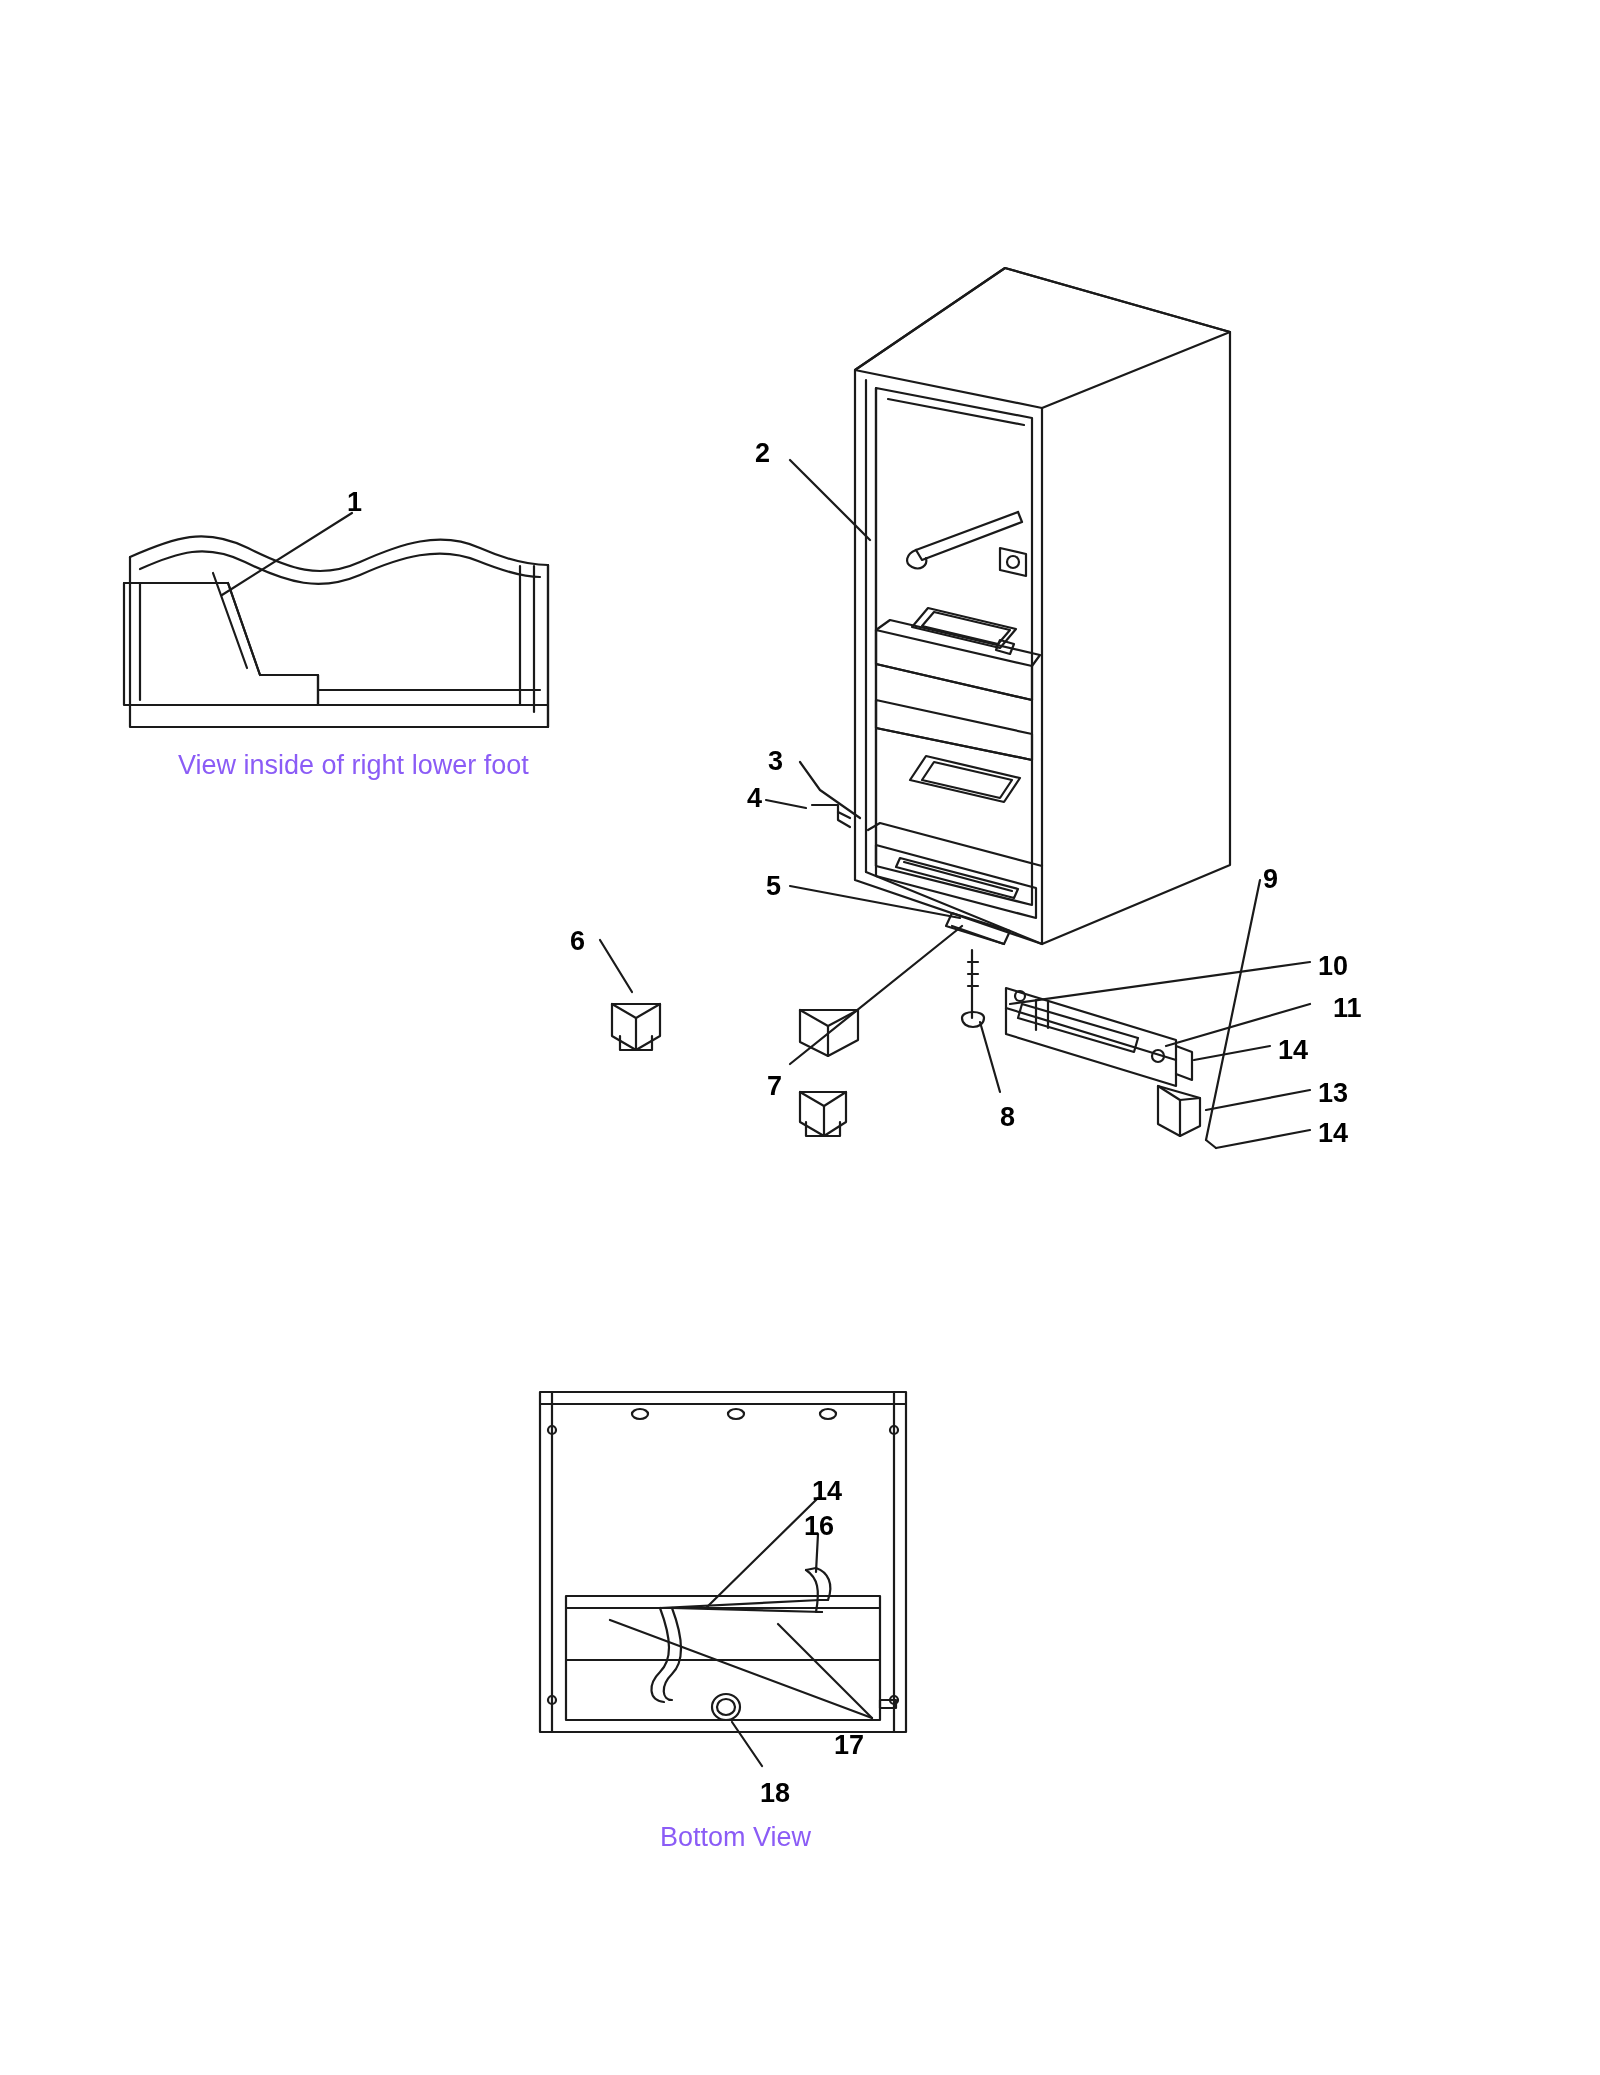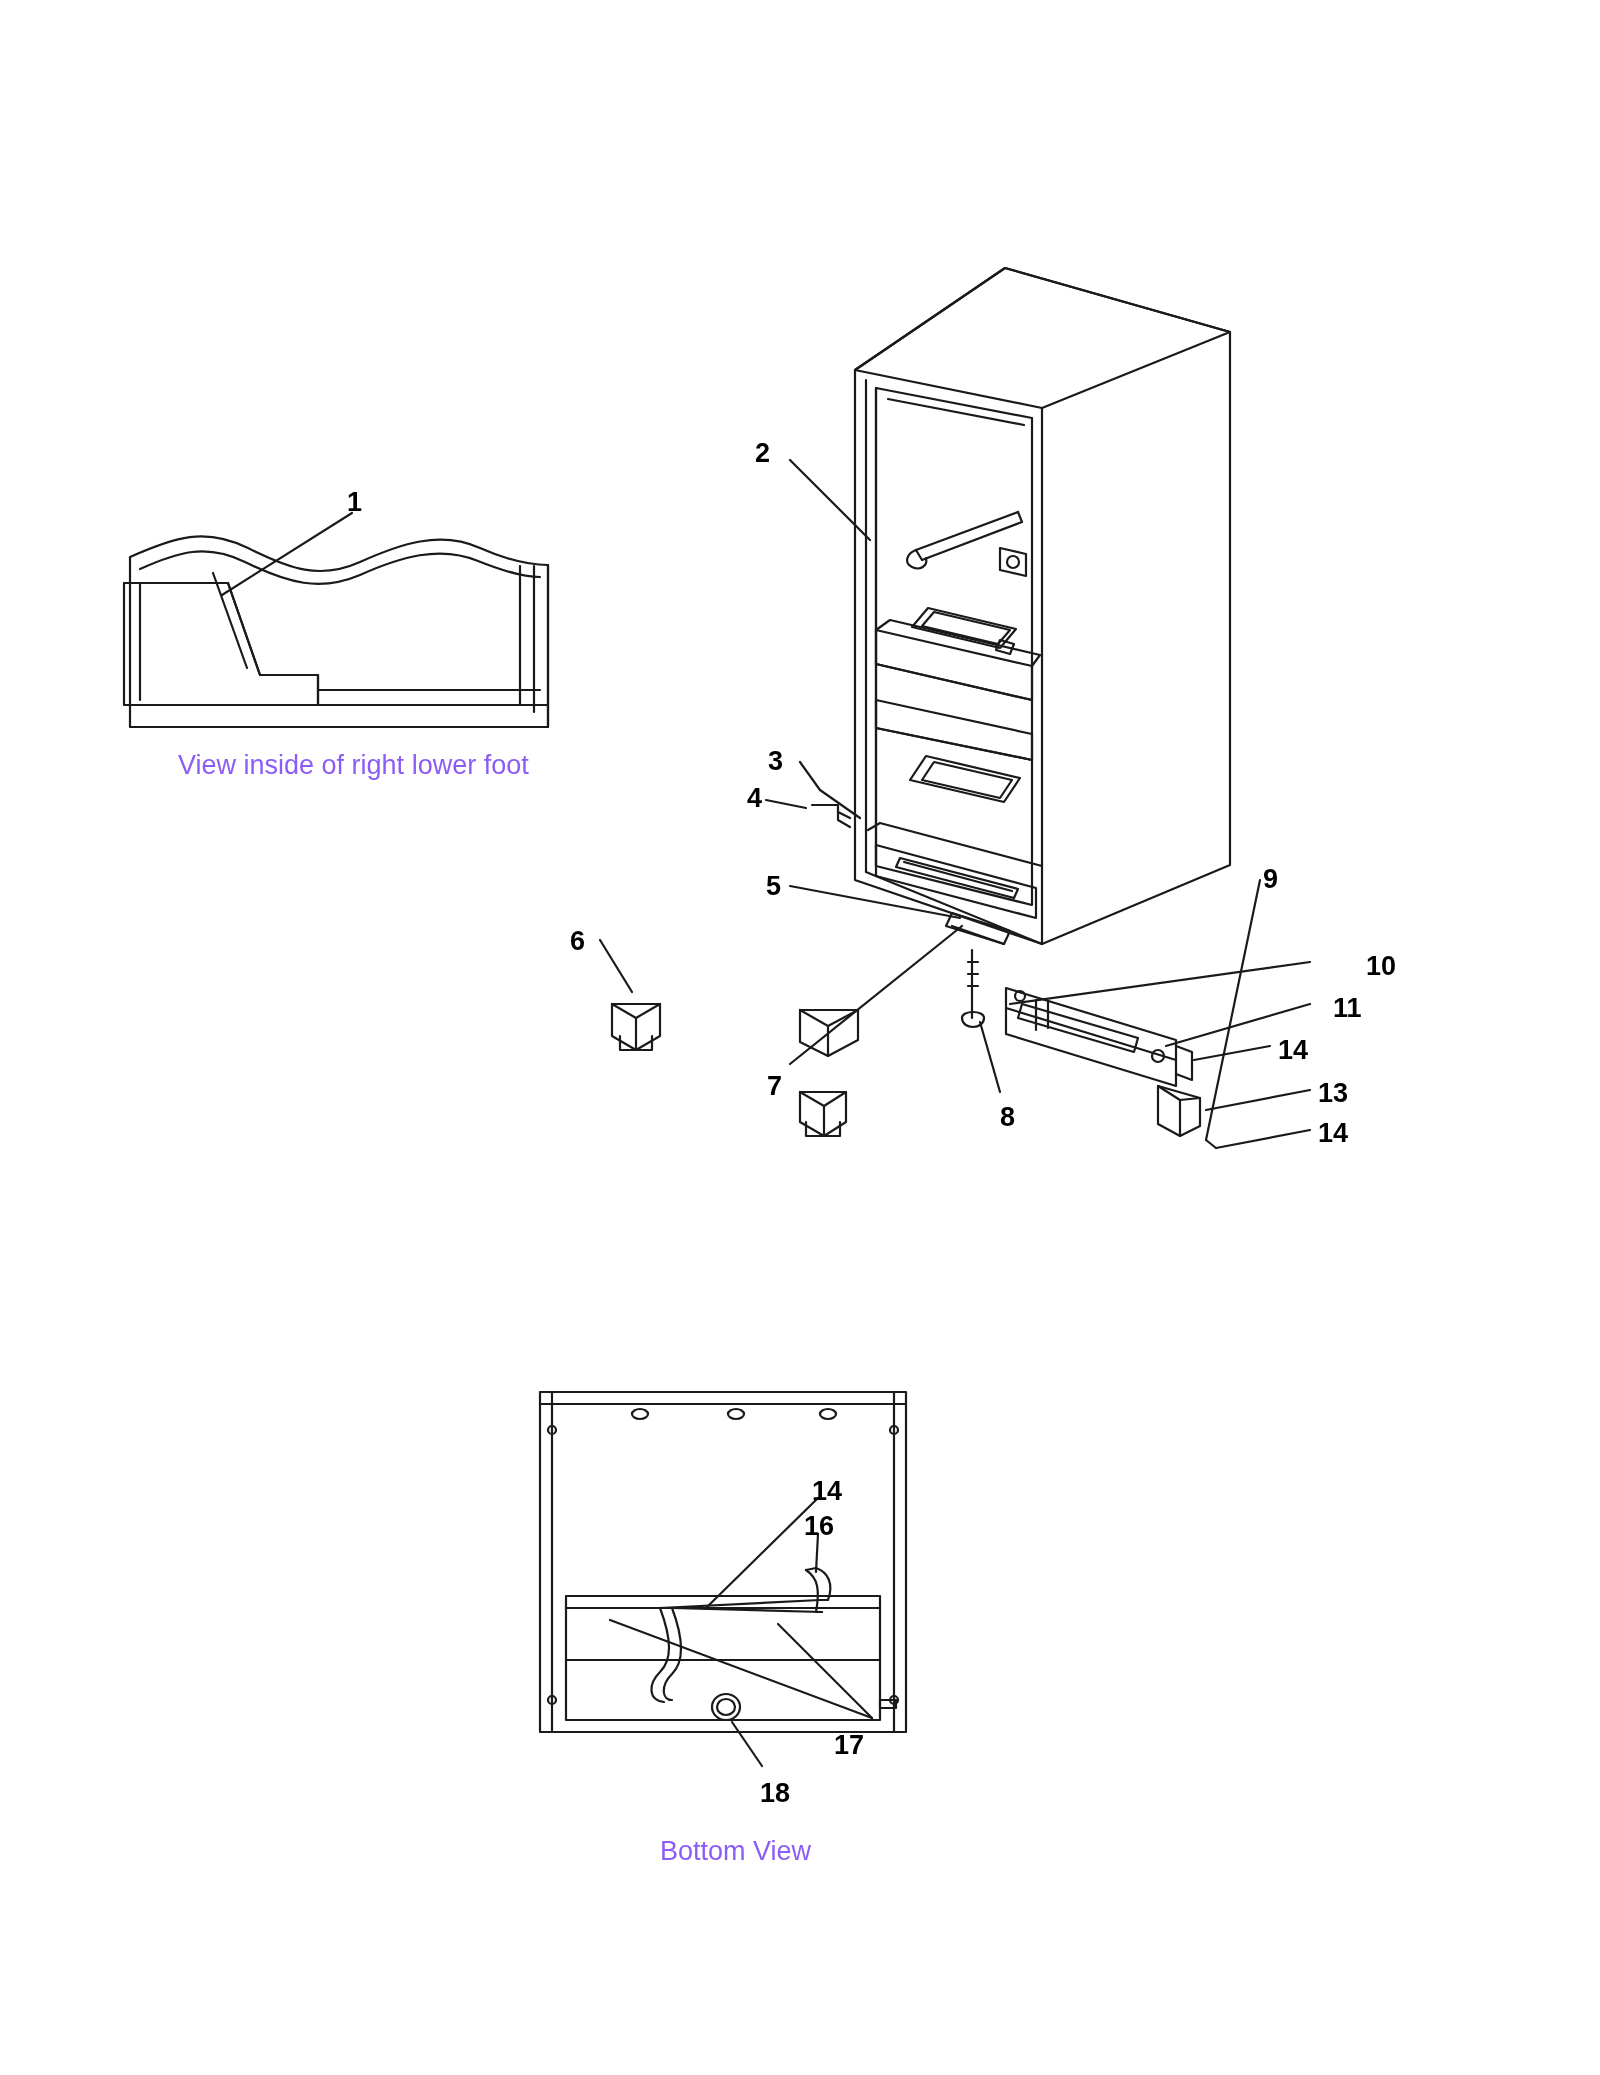--- a/index.html
+++ b/index.html
@@ -226,26 +226,26 @@
 
   <div class="callout" style="left:347px; top:489px;">1</div>
   <div class="callout" style="left:755px; top:440px;">2</div>
   <div class="callout" style="left:768px; top:748px;">3</div>
   <div class="callout" style="left:747px; top:785px;">4</div>
   <div class="callout" style="left:766px; top:873px;">5</div>
   <div class="callout" style="left:570px; top:928px;">6</div>
   <div class="callout" style="left:767px; top:1073px;">7</div>
   <div class="callout" style="left:1000px; top:1104px;">8</div>
   <div class="callout" style="left:1263px; top:866px;">9</div>
-  <div class="callout" style="left:1318px; top:953px;margin-left:48px;">10</div>
+  <div class="callout" style="left:1318px; top:953px;">10</div>
   <div class="callout" style="left:1318px; top:995px;margin-left:15px;">11</div>
   <div class="callout" style="left:1278px; top:1037px;">14</div>
   <div class="callout" style="left:1318px; top:1080px;">13</div>
   <div class="callout" style="left:1318px; top:1120px;">14</div>
   <div class="callout" style="left:812px; top:1478px;">14</div>
   <div class="callout" style="left:804px; top:1513px;">16</div>
   <div class="callout" style="left:834px; top:1732px;">17</div>
   <div class="callout" style="left:760px; top:1780px;text-align:center;">18</div>
 
   <div class="caption" style="left:178px; top:750px;">View inside of right lower foot</div>
-  <div class="caption" style="left:660px; top:1822px;margin-top:14px;">Bottom View</div>
+  <div class="caption" style="left:660px; top:1822px;">Bottom View</div>
 
 </div>
 
 </body></html>

